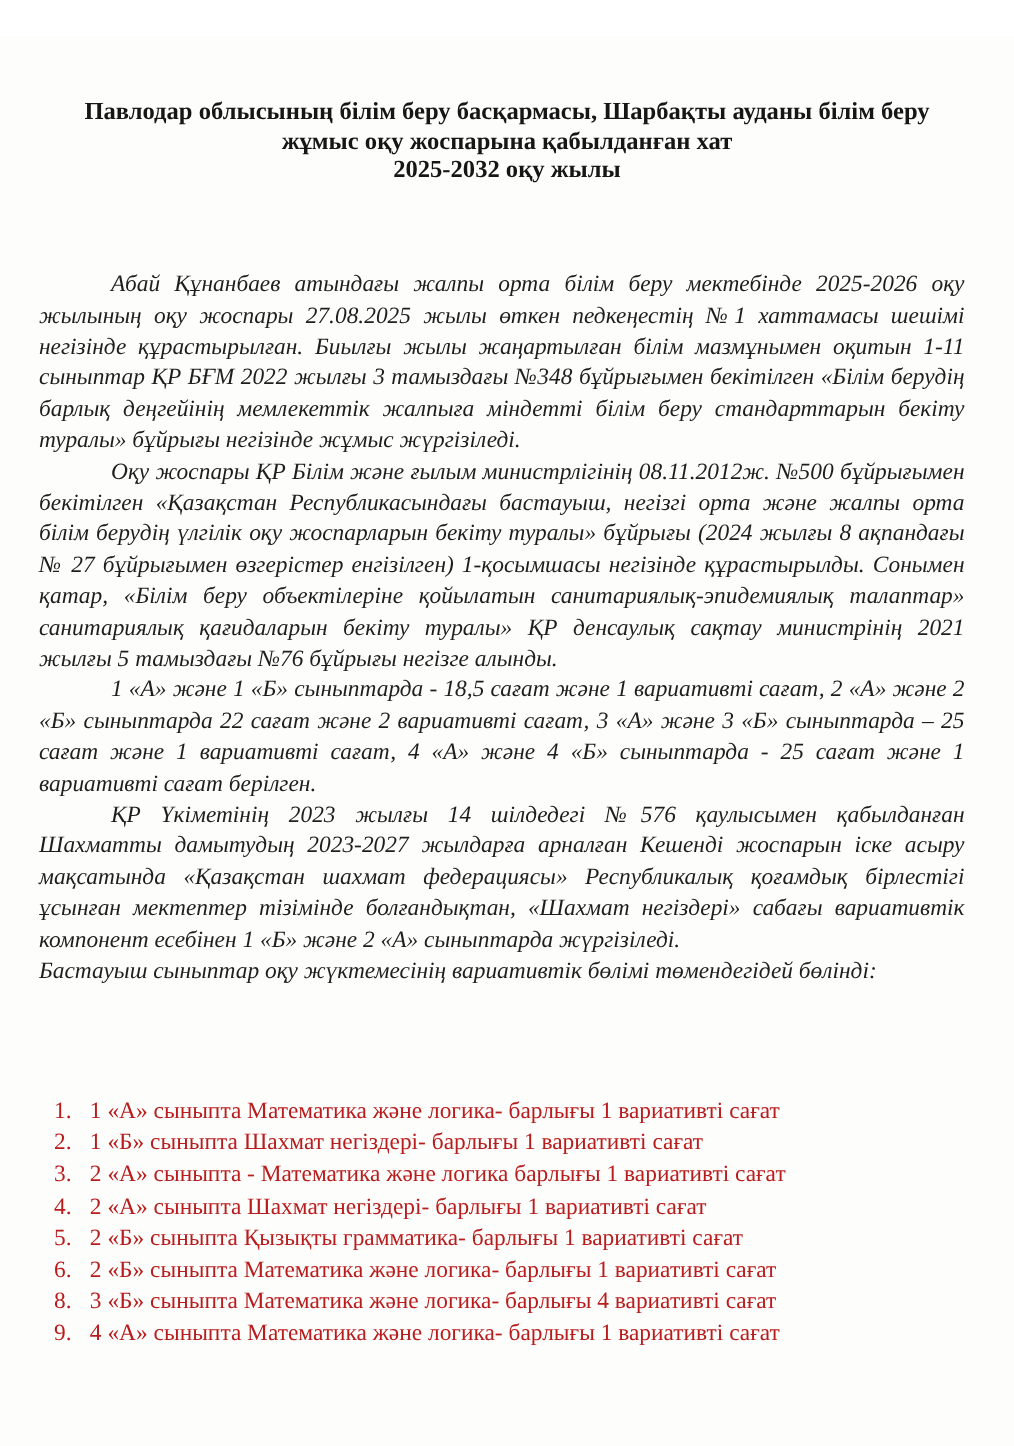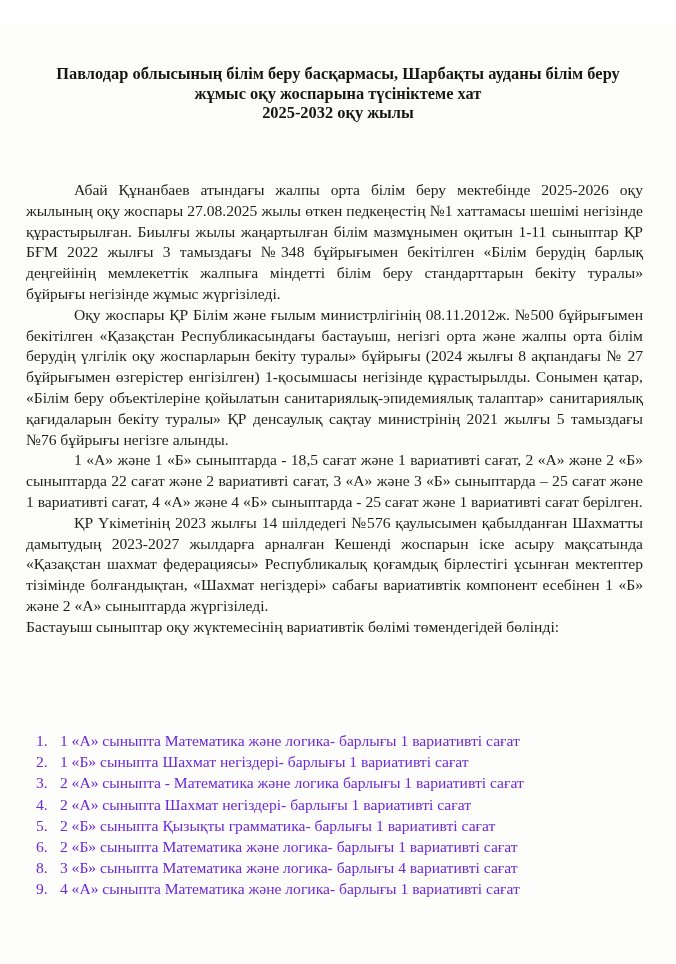--- a/index.html
+++ b/index.html
@@ -44,52 +44,53 @@
       width: 617px;
       top: 156px;
       font-size: 15.6px;
       line-height: 20.8px;
       color: #1e1e1e;
     }
     .para {
       text-align: justify;
       text-indent: 48px;
       margin: 0;
+      font-style: italic;
     }
     .para.noindent {
       text-indent: 0;
     }
     .list {
       position: absolute;
       left: 36px;
       top: 706px;
       width: 600px;
       font-size: 15.6px;
       line-height: 21.2px;
-      color: #6d28d9;
+      color: #b91c1c;
       margin: 0;
       padding: 0;
       list-style: none;
     }
     .list li {
       white-space: nowrap;
     }
     .list .num {
       display: inline-block;
       min-width: 20px;
     }
   </style>
 </head>
 <body>
 
 <div class="page">
 
   <div class="header">
     <div>Павлодар облысының білім беру басқармасы, Шарбақты ауданы білім беру</div>
-    <div>жұмыс оқу жоспарына түсініктеме хат</div>
+    <div>жұмыс оқу жоспарына қабылданған хат</div>
     <div>2025-2032 оқу жылы</div>
   </div>
 
   <div class="body-text">
     <p class="para">Абай Құнанбаев атындағы  жалпы орта білім беру мектебінде 2025-2026 оқу жылының оқу жоспары 27.08.2025 жылы өткен педкеңестің  №1 хаттамасы шешімі негізінде құрастырылған. Биылғы жылы жаңартылған білім мазмұнымен оқитын 1-11 сыныптар ҚР БҒМ 2022 жылғы 3 тамыздағы   №348 бұйрығымен  бекітілген «Білім берудің барлық деңгейінің мемлекеттік жалпыға міндетті білім беру стандарттарын бекіту туралы» бұйрығы негізінде  жұмыс жүргізіледі.</p>
     <p class="para">Оқу жоспары ҚР Білім және ғылым министрлігінің 08.11.2012ж. №500 бұйрығымен бекітілген «Қазақстан Республикасындағы  бастауыш, негізгі орта және жалпы  орта білім берудің үлгілік оқу жоспарларын бекіту туралы» бұйрығы (2024 жылғы 8 ақпандағы  № 27 бұйрығымен өзгерістер енгізілген) 1-қосымшасы негізінде құрастырылды. Сонымен қатар, «Білім беру объектілеріне қойылатын санитариялық-эпидемиялық талаптар» санитариялық қағидаларын бекіту туралы» ҚР денсаулық сақтау министрінің 2021 жылғы 5 тамыздағы №76 бұйрығы негізге алынды.</p>
     <p class="para">1 «А» және 1 «Б»  сыныптарда  - 18,5 сағат және 1 вариативті сағат,  2 «А» және 2 «Б» сыныптарда 22 сағат және 2 вариативті сағат, 3 «А» және 3 «Б» сыныптарда – 25 сағат және 1 вариативті сағат, 4 «А» және 4 «Б» сыныптарда - 25 сағат және 1 вариативті сағат берілген.</p>
     <p class="para">ҚР Үкіметінің 2023 жылғы 14 шілдедегі  №576 қаулысымен қабылданған Шахматты дамытудың 2023-2027 жылдарға арналған Кешенді жоспарын іске асыру мақсатында «Қазақстан  шахмат федерациясы» Республикалық қоғамдық бірлестігі ұсынған мектептер тізімінде болғандықтан, «Шахмат негіздері» сабағы вариативтік компонент есебінен 1 «Б» және 2 «А» сыныптарда жүргізіледі.</p>
     <p class="para noindent">Бастауыш сыныптар  оқу жүктемесінің вариативтік бөлімі төмендегідей бөлінді:</p>
   </div>

